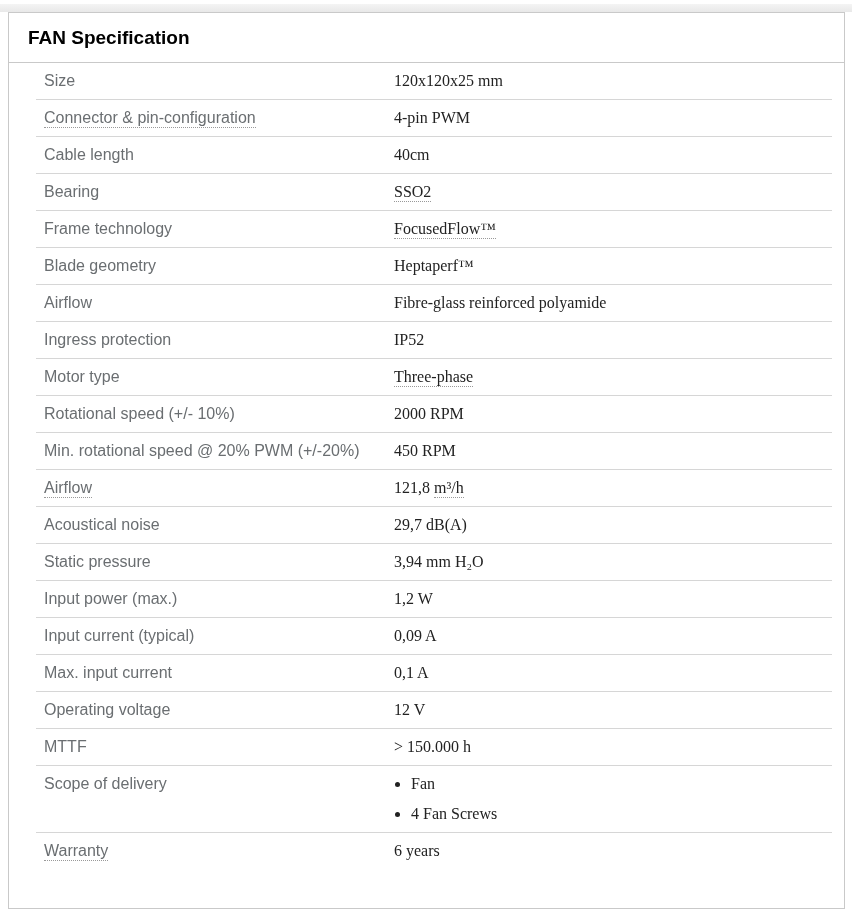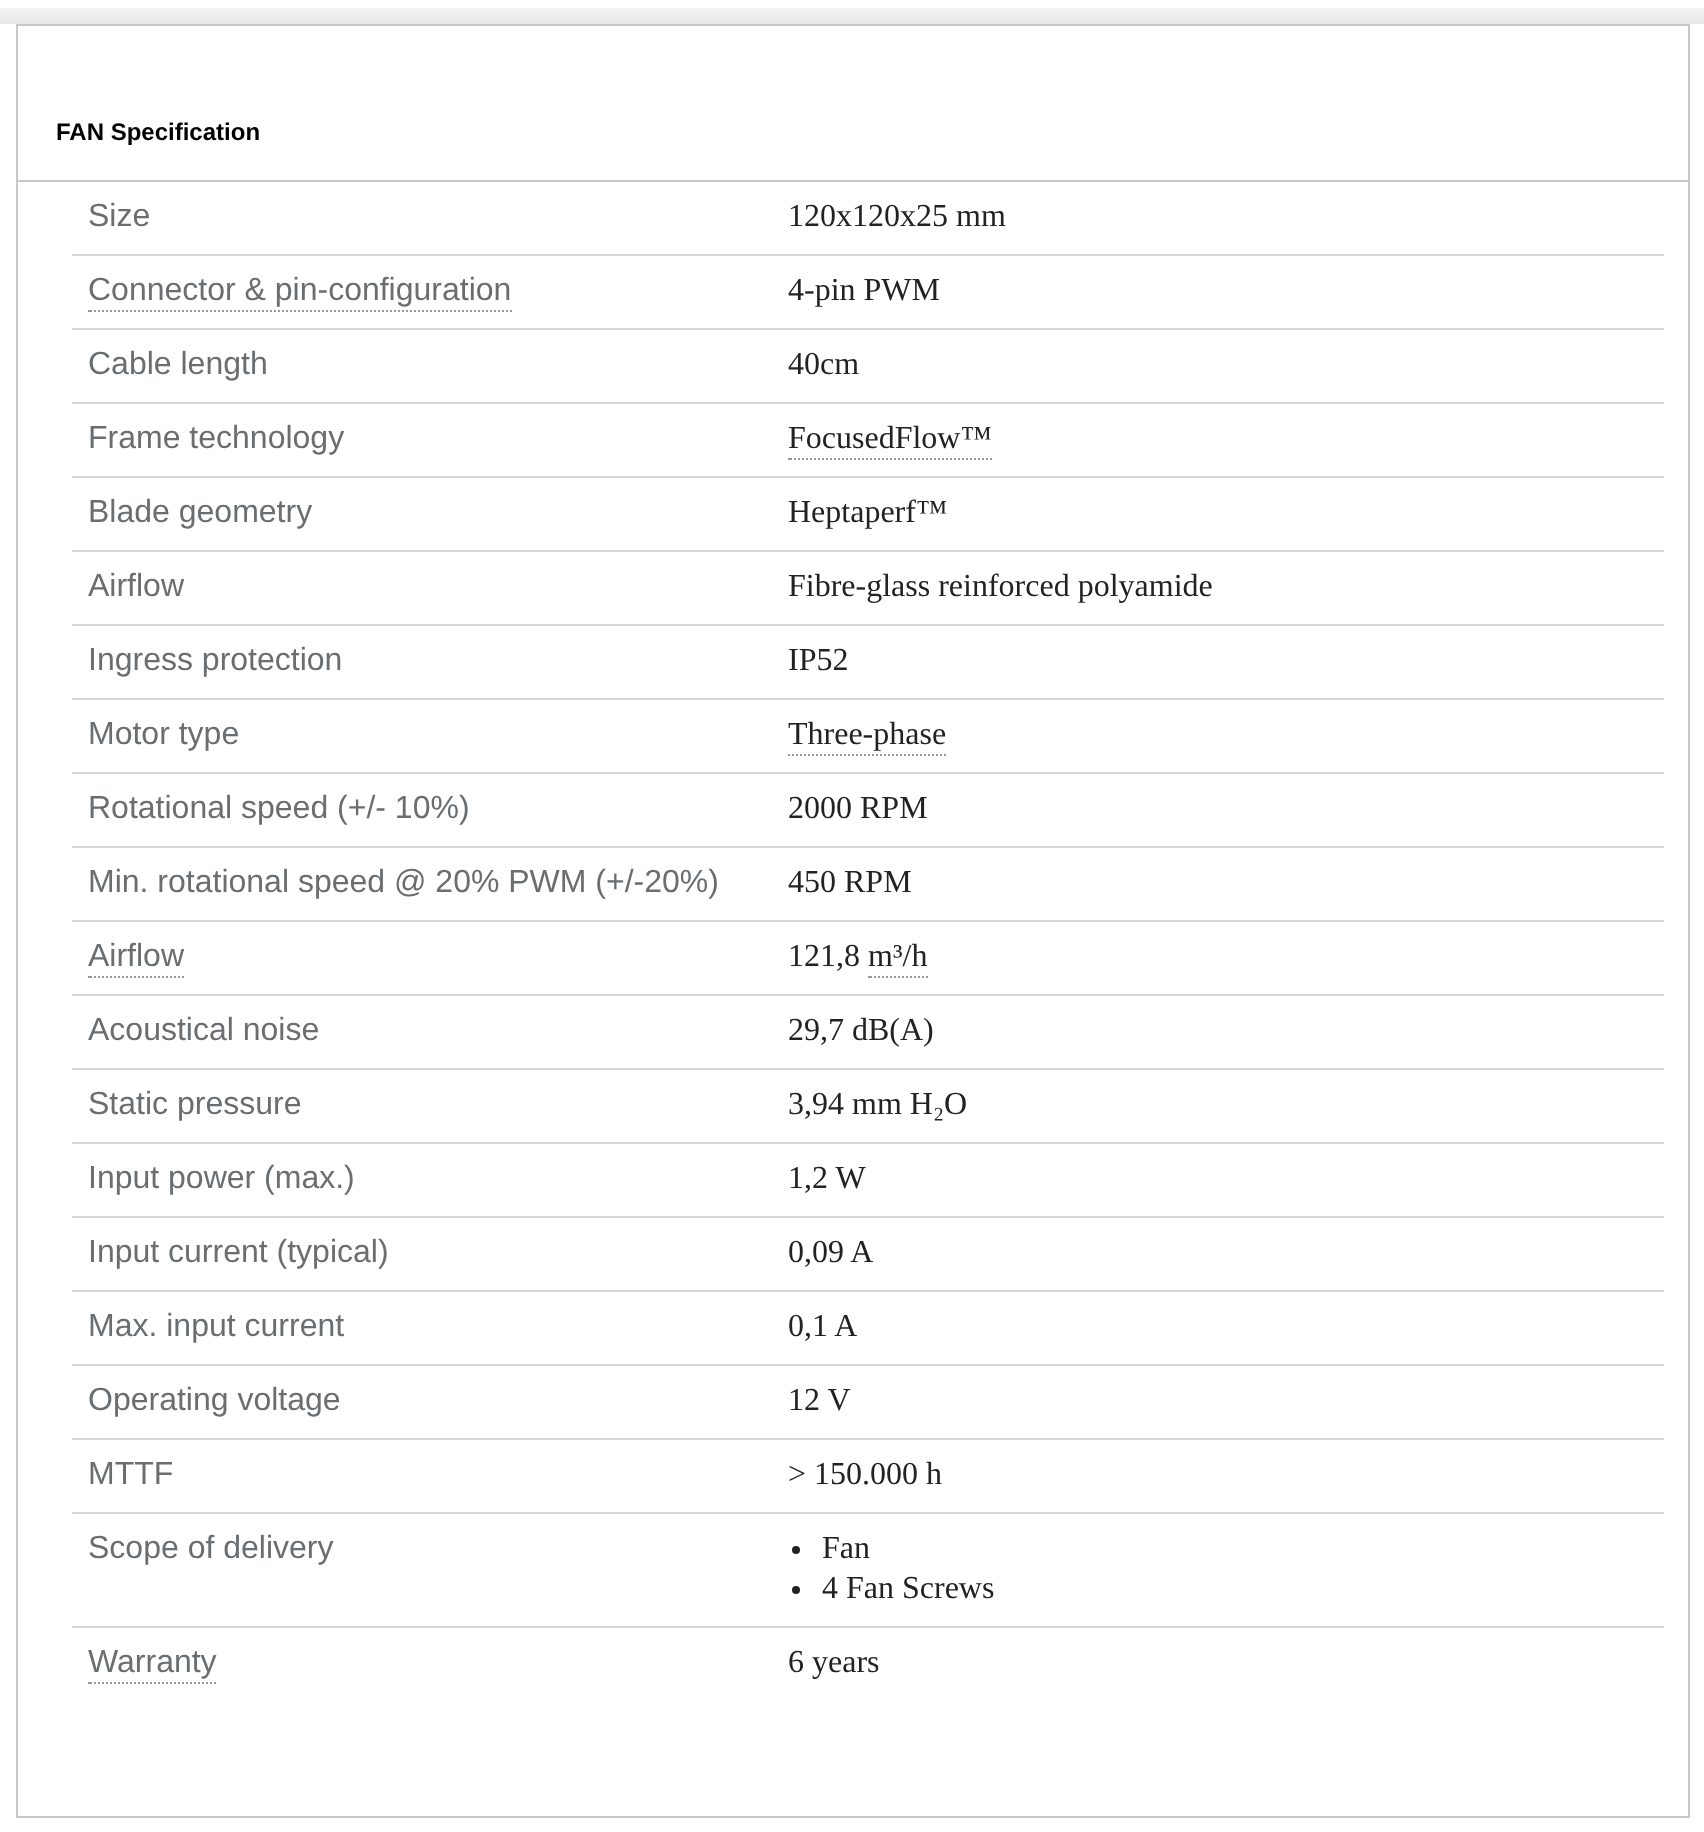--- a/index.html
+++ b/index.html
@@ -18,27 +18,26 @@
   }
 
   .spec-box {
     margin: 0 7px 0 8px;
     border: 1px solid #c9c9c9;
     background: #ffffff;
     min-height: 897px;
   }
 
   .spec-header {
-    font-size: 12px;
+    font-size: 19px;
     font-weight: bold;
     color: #000000;
     line-height: 20px;
     padding: 15px 20px 14px 19px;
     border-bottom: 1px solid #c9c9c9;
-    margin-top: 28px;
   }
 
   .spec-table {
     border-collapse: collapse;
     table-layout: fixed;
     margin: 0 12px 0 27px;
     width: calc(100% - 39px);
     font-size: 16px;
   }
 
@@ -64,21 +63,21 @@
     padding-bottom: 1px;
     cursor: help;
   }
 
   ul.bullets {
     margin: 0;
     padding-left: 17px;
     list-style: disc;
   }
   ul.bullets li { line-height: 20px; }
-  ul.bullets li + li { margin-top: 0; }
+  ul.bullets li + li { margin-top: 10px; }
 </style>
 </head>
 <body>
 
 <div class="top-strip"></div>
 
 <div class="spec-box">
   <div class="spec-header">FAN Specification</div>
   <table class="spec-table">
     <tbody>
@@ -86,20 +85,24 @@
           <td class="label"><span>Size</span></td>
           <td class="value"><span>120x120x25 mm</span></td>
         </tr>
         <tr>
           <td class="label"><span class="tt">Connector &amp; pin-configuration</span></td>
           <td class="value"><span>4-pin PWM</span></td>
         </tr>
         <tr>
           <td class="label"><span>Cable length</span></td>
           <td class="value"><span>40cm</span></td>
+        </tr>
+        <tr>
+          <td class="label"><span>Bearing</span></td>
+          <td class="value"><span class="tt">SSO2</span></td>
         </tr>
         <tr>
           <td class="label"><span>Frame technology</span></td>
           <td class="value"><span class="tt">FocusedFlow™</span></td>
         </tr>
         <tr>
           <td class="label"><span>Blade geometry</span></td>
           <td class="value"><span>Heptaperf™</span></td>
         </tr>
         <tr>

